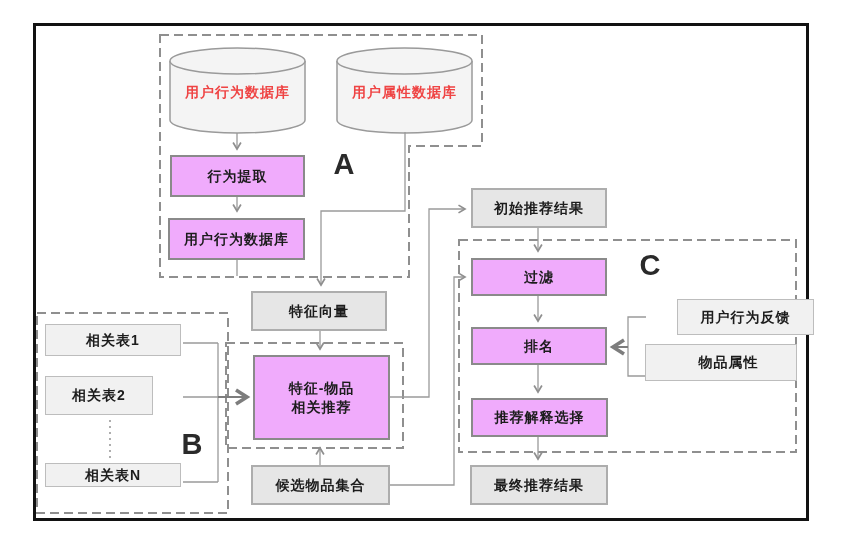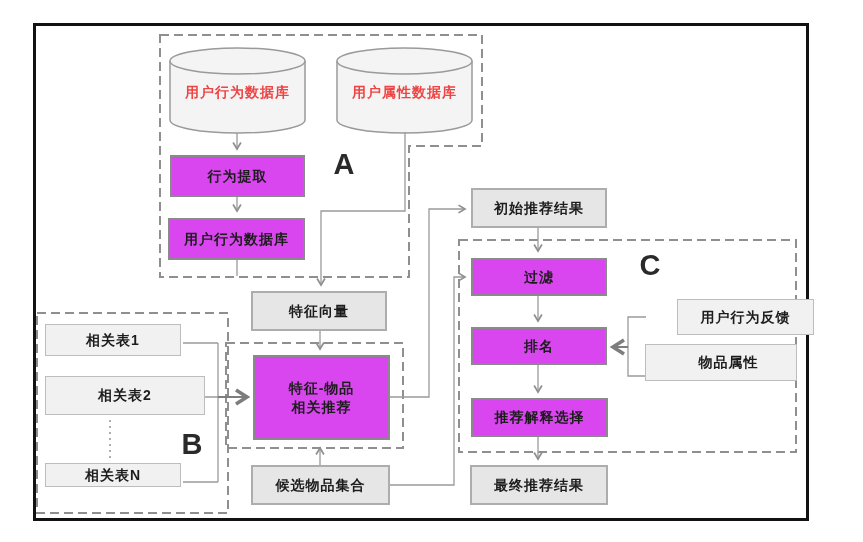--- a/index.html
+++ b/index.html
@@ -4,21 +4,21 @@
 <style>
   html,body{margin:0;padding:0;background:#ffffff;}
   .stage{position:relative;width:863px;height:542px;background:#ffffff;overflow:hidden;
          font-family:"Liberation Sans","DejaVu Sans",sans-serif;}
   .frame{position:absolute;left:33px;top:23px;width:776px;height:498px;
          border:3px solid #121212;box-sizing:border-box;}
   svg.layer{position:absolute;left:0;top:0;}
   .node{position:absolute;display:flex;flex-direction:column;align-items:center;justify-content:center;
         text-align:center;font-weight:bold;font-size:14px;color:#1c1c1c;
         box-sizing:border-box;letter-spacing:1px;line-height:1.35;}
-  .dark{background:#d946ef;border:2px solid #8a8a8a;}
+  .dark{background:#f0abfc;border:2px solid #8a8a8a;}
   .mid{background:#e6e6e6;border:2px solid #adadad;}
   .light{background:#f1f1f1;border:1px solid #bdbdbd;}
   .cyl-label{position:absolute;width:135px;text-align:center;font-weight:bold;
              font-size:14px;color:#ef4444;letter-spacing:1px;}
   .glabel{position:absolute;width:40px;height:36px;font-weight:bold;font-size:29px;
           color:#2a2a2a;text-align:center;}
 </style>
 </head>
 <body>
 
@@ -89,21 +89,21 @@
   <div class="node mid" style="left:251px;top:291px;width:136px;height:40px;">特征向量</div>
 
   <div class="node dark" style="left:253px;top:355px;width:137px;height:85px;">
     <span>特征-物品</span>
     <span>相关推荐</span>
   </div>
 
   <div class="node mid" style="left:251px;top:465px;width:139px;height:40px;">候选物品集合</div>
 
   <div class="node light" style="left:45px;top:324px;width:136px;height:32px;">相关表1</div>
-  <div class="node light" style="left:45px;top:376px;width:160px;height:39px;">相关表2</div>
+  <div class="node light" style="left:45px;top:376px;width:108px;height:39px;">相关表2</div>
   <div class="node light" style="left:45px;top:463px;width:136px;height:24px;">相关表N</div>
 
   <div class="node mid" style="left:471px;top:188px;width:136px;height:40px;">初始推荐结果</div>
   <div class="node dark" style="left:471px;top:258px;width:136px;height:38px;">过滤</div>
   <div class="node dark" style="left:471px;top:327px;width:136px;height:38px;text-align:right;">排名</div>
   <div class="node dark" style="left:471px;top:398px;width:137px;height:39px;">推荐解释选择</div>
   <div class="node mid" style="left:470px;top:465px;width:138px;height:40px;">最终推荐结果</div>
 
   <div class="node light" style="left:677px;top:299px;width:137px;height:36px;">用户行为反馈</div>
   <div class="node light" style="left:645px;top:344px;width:152px;height:37px;padding-left:15px;">物品属性</div>

